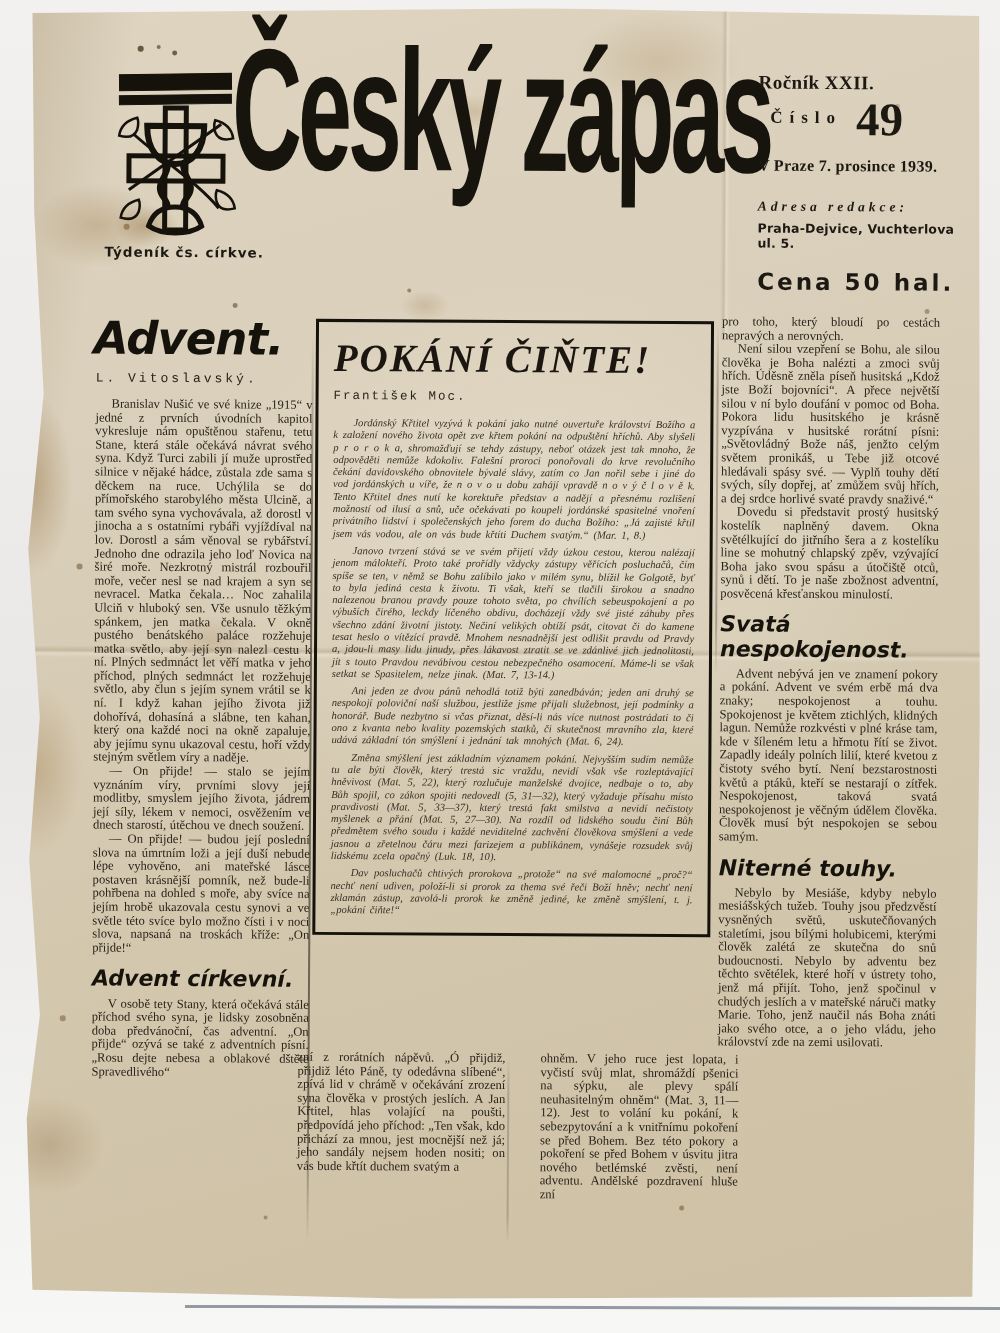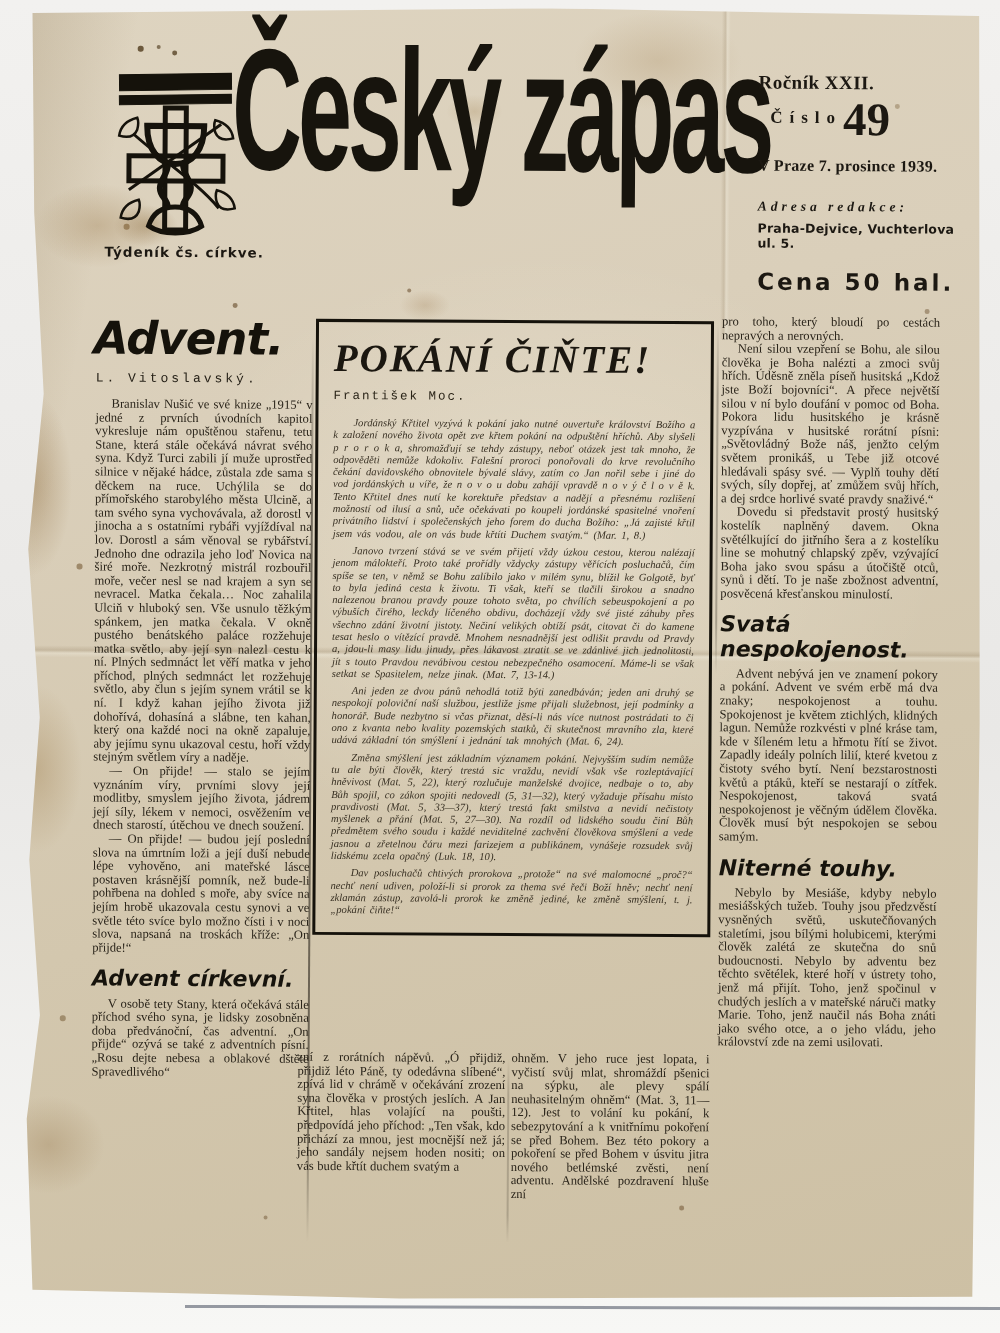--- a/index.html
+++ b/index.html
@@ -54,34 +54,34 @@
     letter-spacing:1px;color:#1c1812;}
   .title{position:absolute;left:222px;top:26px;width:516px;height:232px;margin:0;
     display:flex;align-items:flex-start;justify-content:center;
     font-family:"Liberation Sans",sans-serif;font-weight:700;
     font-size:97px;letter-spacing:-4px;color:#17140d;
     transform:scaleY(1.78);transform-origin:50% 12%;white-space:nowrap;}
   .issue-info{position:absolute;left:737px;top:62px;width:218px;color:#1c1812;}
   .volume{font-weight:700;font-size:19px;letter-spacing:.5px;}
   .issue-row{display:flex;align-items:flex-start;margin-top:2px;}
   .issue-label{font-weight:700;font-size:17px;letter-spacing:7px;margin-top:12px;margin-left:12px;}
-  .issue-number{font-weight:700;font-size:47px;line-height:1;margin-left:1px;}
+  .issue-number{font-weight:700;font-size:47px;line-height:1;margin-left:14px;}
   .date-line{font-weight:700;font-size:16px;margin-top:14px;letter-spacing:.3px;}
   .addr-label{font-style:italic;font-weight:700;font-size:13.5px;letter-spacing:4px;margin-top:24px;}
   .addr{font-family:"DejaVu Sans",sans-serif;font-weight:700;font-size:12.5px;margin-top:6px;letter-spacing:.2px;}
   .price{font-weight:700;font-size:23px;letter-spacing:3px;margin-top:18px;font-family:"DejaVu Sans",sans-serif;}
 
   
   .col{position:absolute;color:#2a241a;text-align:justify;}
   .col p{margin:0;text-indent:16px;font-size:12.6px;line-height:13.6px;word-spacing:.5px;}
   .col p.noindent{text-indent:0;}
   .col-left{left:76px;top:310px;width:217px;}
   .col-right{left:702px;top:306px;width:218px;}
   .cont-1{left:282px;top:1044px;width:208px;}
-  .cont-2{left:496px;top:1044px;width:198px;}
+  .cont-2{left:525px;top:1044px;width:198px;}
   .headline{font-family:"DejaVu Sans",sans-serif;font-weight:800;font-style:italic;
     font-size:45px;line-height:1;margin:0 0 10px -2px;color:#15120b;letter-spacing:-1px;text-align:left;}
   .byline{font-family:"Liberation Mono",monospace;font-size:13px;letter-spacing:3px;
     margin:0 0 12px 0;color:#221d14;text-align:left;white-space:nowrap;}
   .subhead{font-family:"DejaVu Sans",sans-serif;font-weight:800;font-style:italic;
     font-size:22px;line-height:1.1;margin:12px 0 6px 0;color:#16130c;text-align:left;}
 
   
   .boxed{position:absolute;left:296px;top:312px;width:362px;
     border:3px solid #15120b;padding:12px 15px 10px 15px;

